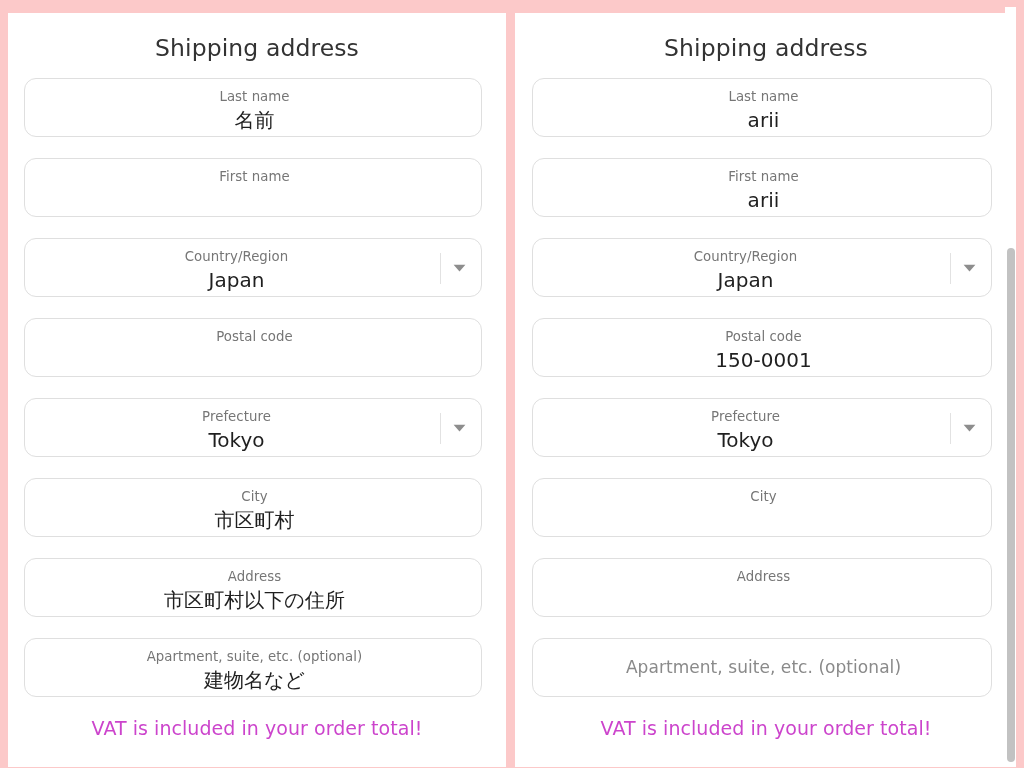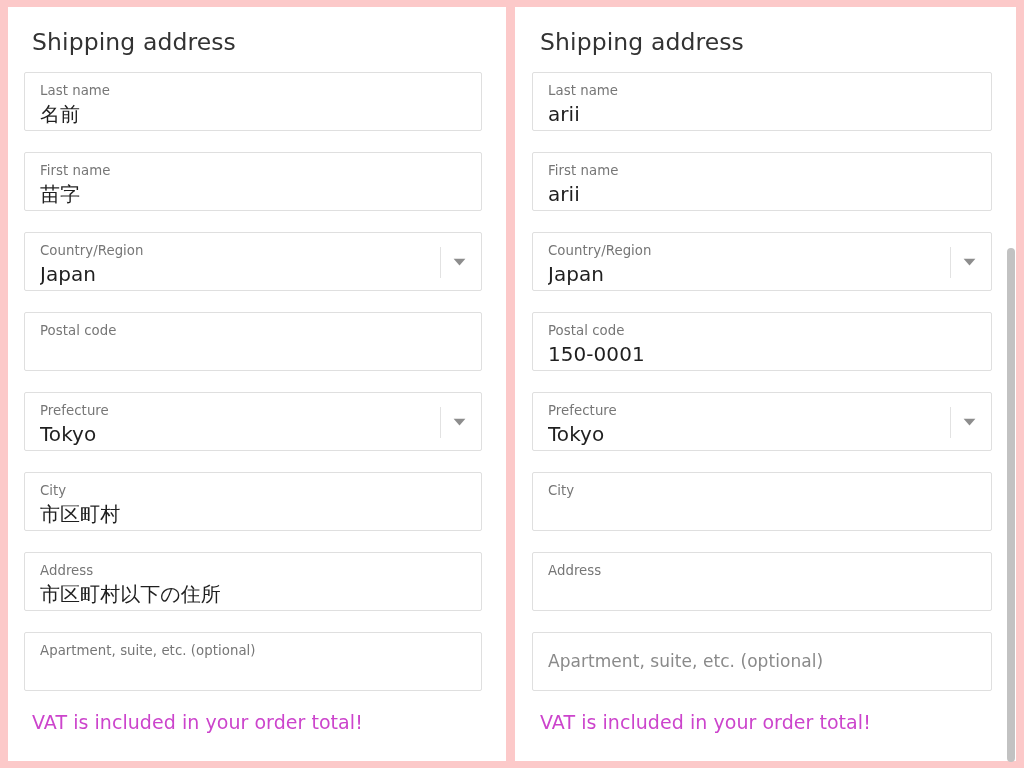--- a/index.html
+++ b/index.html
@@ -19,24 +19,25 @@
   .stage {
     position: relative;
     width: 1024px;
     height: 768px;
     background: #fcc9c9;
   }
 
   
   .panel {
     position: absolute;
-    top: 7px;
+    top: 13px;
     height: 754px;
     background: #ffffff;
     overflow: hidden;
+    text-align: center;
   }
 
   .panel-left  { left: 8px;   width: 498px; }
   .panel-right { left: 515px; width: 501px; }
 
   .panel-inner {
     position: absolute;
     top: 0;
     left: 0;
     width: 100%;
@@ -53,21 +54,21 @@
     letter-spacing: 0.1px;
     line-height: 1.25;
     padding-left: 8px;
     margin-bottom: 15px;
   }
 
   
   .field {
     position: relative;
     border: 1px solid #dfdfdf;
-    border-radius: 2px;
+    border-radius: 12px;
     background: #ffffff;
     height: 59px;
     margin-bottom: 21px;
     padding: 9px 12px 0 15px;
     display: flex;
     flex-direction: column;
     justify-content: flex-start;
   }
 
   .field.has-select { padding-right: 48px; }
@@ -164,21 +165,20 @@
   <section class="panel panel-left">
     <div class="panel-inner">
       <h1 class="heading">Shipping address</h1>
       <div class="fields">
           <div class="field">
             <span class="field-label">Last name</span>
             <span class="field-value">名前</span>
           </div>
           <div class="field">
             <span class="field-label">First name</span>
-            <span class="field-value">苗字</span>
           </div>
           <div class="field has-select">
             <span class="field-label">Country/Region</span>
             <span class="field-value">Japan</span>
             <span class="select-divider"></span>
             <span class="select-arrow">
               <svg width="13" height="8" viewBox="0 0 13 8" aria-hidden="true">
                 <path d="M0.6 0.8 L12.4 0.8 L6.5 7.4 Z" fill="#8d8d8d"></path>
               </svg>
             </span>
@@ -199,20 +199,21 @@
           <div class="field">
             <span class="field-label">City</span>
             <span class="field-value">市区町村</span>
           </div>
           <div class="field">
             <span class="field-label">Address</span>
             <span class="field-value">市区町村以下の住所</span>
           </div>
           <div class="field">
             <span class="field-label">Apartment, suite, etc. (optional)</span>
+            <span class="field-value">建物名など</span>
           </div>
         </div>
       <div class="vat-note">VAT is included in your order total!</div>
     </div>
   </section>
 
   <section class="panel panel-right">
     <div class="panel-inner">
       <h1 class="heading">Shipping address</h1>
       <div class="fields">

